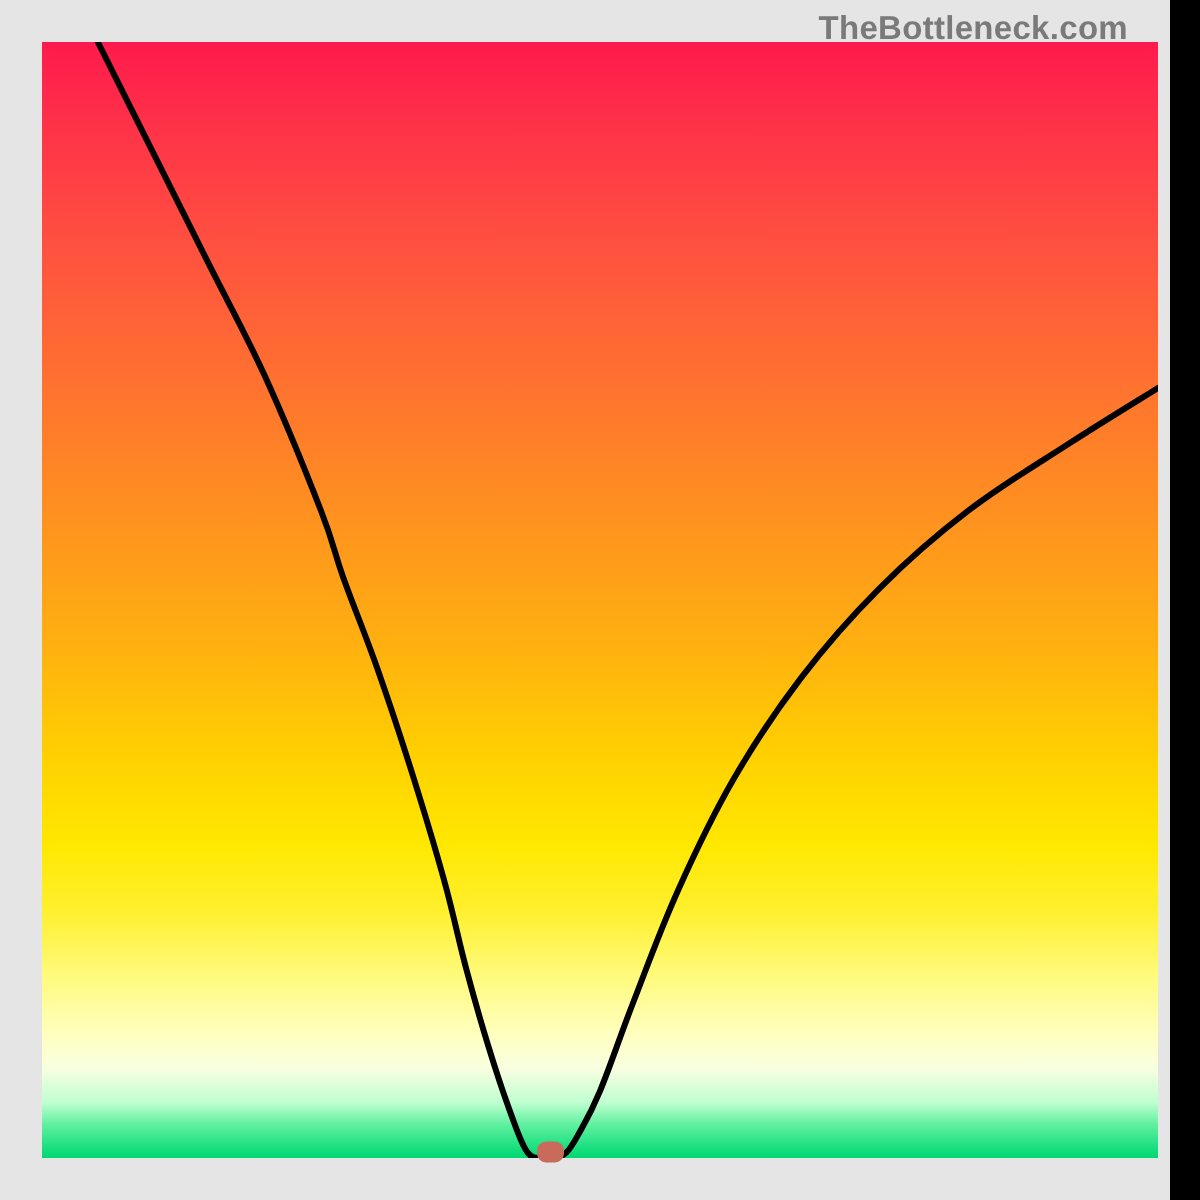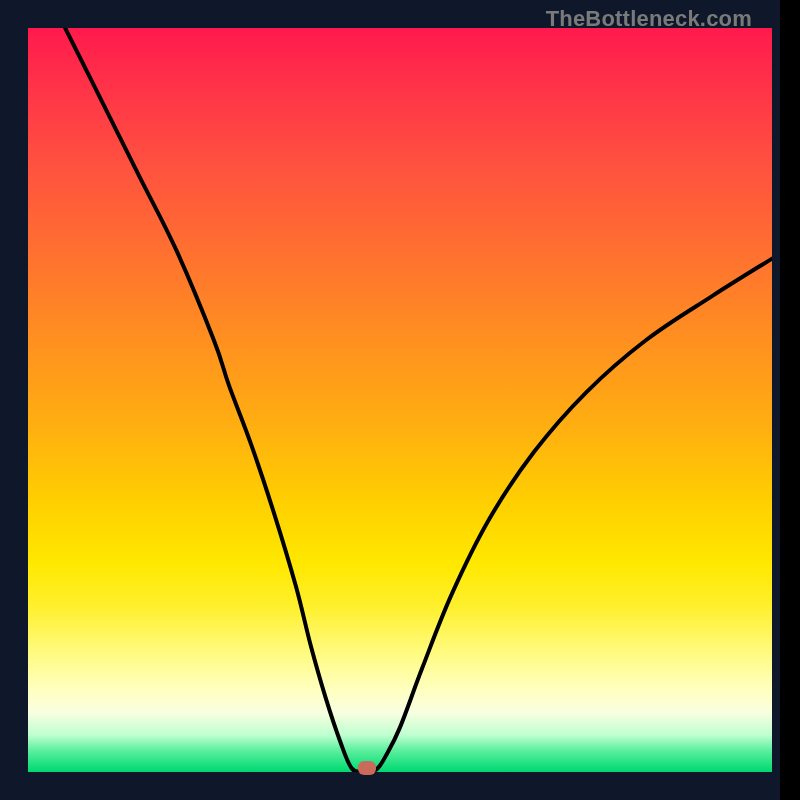--- a/index.html
+++ b/index.html
@@ -1,20 +1,20 @@
 <!DOCTYPE html>
 <html><head>
 <meta charset="utf-8">
 <style>
   * { margin: 0; padding: 0; box-sizing: border-box; }
   html, body { width: 800px; height: 800px; overflow: hidden; background: #000; }
   .frame {
     width: 780px;
     height: 800px;
-    background: #0f172a;
+    background: #e5e5e5;
     position: relative;
   }
   .plot-area {
     position: absolute;
     left: 28px;
     top: 28px;
     width: 744px;
     height: 744px;
     background: linear-gradient(to bottom,
       #ff1a4d 0%,

